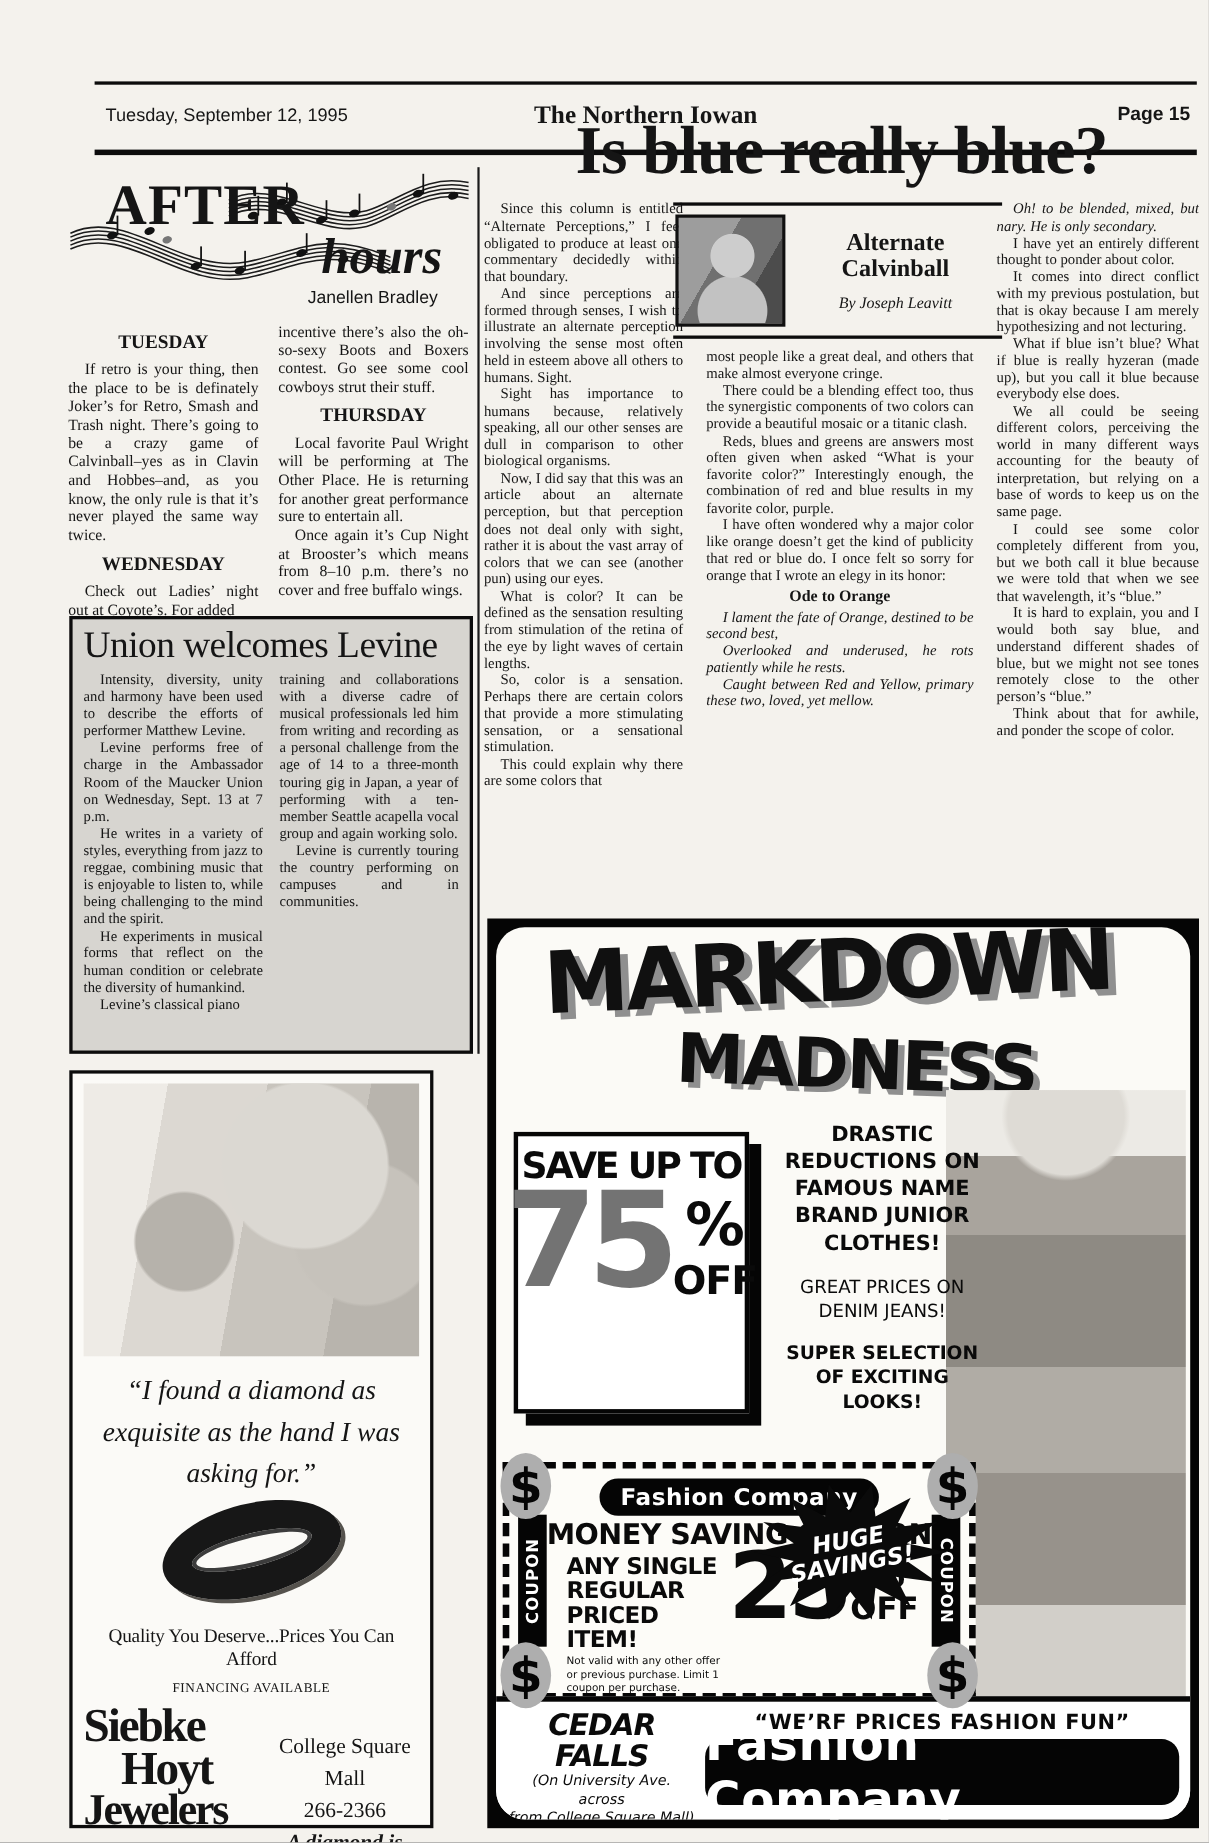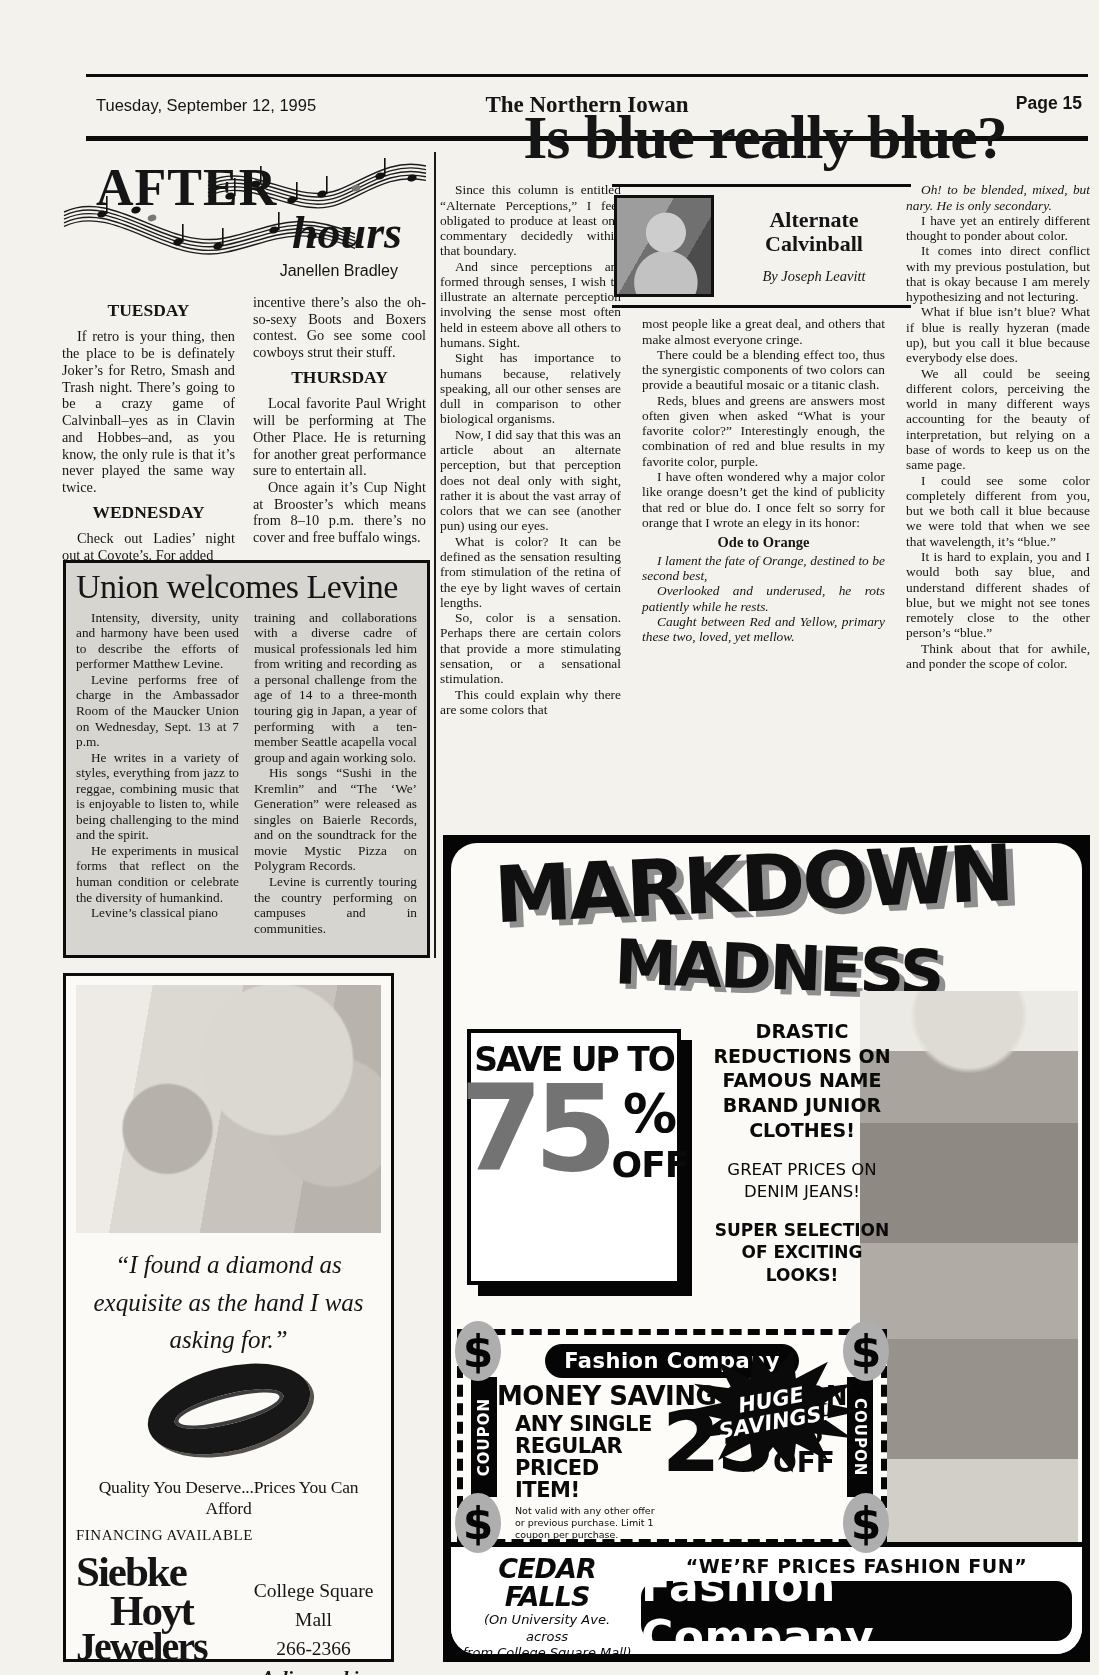--- a/index.html
+++ b/index.html
@@ -58,21 +58,21 @@
       radial-gradient(circle at 30% 58%, #b6b2ab 0 17%, rgba(0,0,0,0) 18%),
       radial-gradient(circle at 66% 30%, #dbd8d2 0 28%, rgba(0,0,0,0) 29%),
       radial-gradient(circle at 84% 55%, #c6c2bb 0 22%, rgba(0,0,0,0) 23%),
       linear-gradient(100deg,#eeebe6 0 22%,#dcd8d2 22% 48%,#c8c4bd 48% 75%,#b8b4ad 75%);}
   .j-quote{margin-top:13px;font-style:italic;font-size:25px;text-align:center;line-height:1.5;}
   .j-ring{position:relative;height:116px;}
   .ring{position:absolute;left:50%;top:8px;transform:translateX(-50%) rotate(-14deg);
         width:166px;height:84px;border-radius:50%;border:27px solid #171717;box-sizing:border-box;
         box-shadow:inset 0 0 0 4px #3c3c3c, 3px 4px 0 #55524d;}
   .j-line1{font-size:17.5px;text-align:center;letter-spacing:-0.2px;margin-top:2px;}
-  .j-line2{font-size:15px;margin-top:8px;letter-spacing:0.5px;}
+  .j-line2{font-size:12px;text-align:center;margin-top:8px;letter-spacing:0.5px;}
   .j-bottom{display:flex;margin-top:8px;}
   .j-logo{width:170px;font-weight:bold;line-height:0.92;letter-spacing:-2px;}
   .j-logo span{display:block;}
   .j-l1{font-size:43px;}
   .j-l2{font-size:43px;margin-left:34px;}
   .j-l3{font-size:40px;margin-top:-2px;}
   .j-right{flex:1;text-align:center;font-size:19.5px;padding-top:24px;line-height:1.5;}
   .j-slogan{font-weight:bold;font-style:italic;}
   
   .mdad{position:absolute;left:443px;top:835px;width:647px;height:827px;box-sizing:border-box;
@@ -275,21 +275,20 @@
     <div class="lv-cols">
       <div class="lv-col">
           <p class="para p">Intensity, diversity, unity and harmony have been used to describe the efforts of performer Matthew Levine.</p>
           <p class="para p">Levine performs free of charge in the Ambassador Room of the Maucker Union on Wednesday, Sept. 13 at 7 p.m.</p>
           <p class="para p">He writes in a variety of styles, everything from jazz to reggae, combining music that is enjoyable to listen to, while being challenging to the mind and the spirit.</p>
           <p class="para p">He experiments in musical forms that reflect on the human condition or celebrate the diversity of humankind.</p>
           <p class="para p">Levine’s classical piano</p>
         </div>
       <div class="lv-col">
           <p class="para cont">training and collaborations with a diverse cadre of musical professionals led him from writing and recording as a personal challenge from the age of 14 to a three-month touring gig in Japan, a year of performing with a ten-member Seattle acapella vocal group and again working solo.</p>
-          <p class="para p">His songs “Sushi in the Kremlin” and “The ‘We’ Generation” were released as singles on Baierle Records, and on the soundtrack for the movie Mystic Pizza on Polygram Records.</p>
           <p class="para p">Levine is currently touring the country performing on campuses and in communities.</p>
         </div>
     </div>
   </section>
 
   <section class="jewelry">
     <div class="j-photo"></div>
     <div class="j-quote">“I found a diamond as exquisite as the hand I was asking for.”</div>
     <div class="j-ring">
       <div class="ring"></div>

